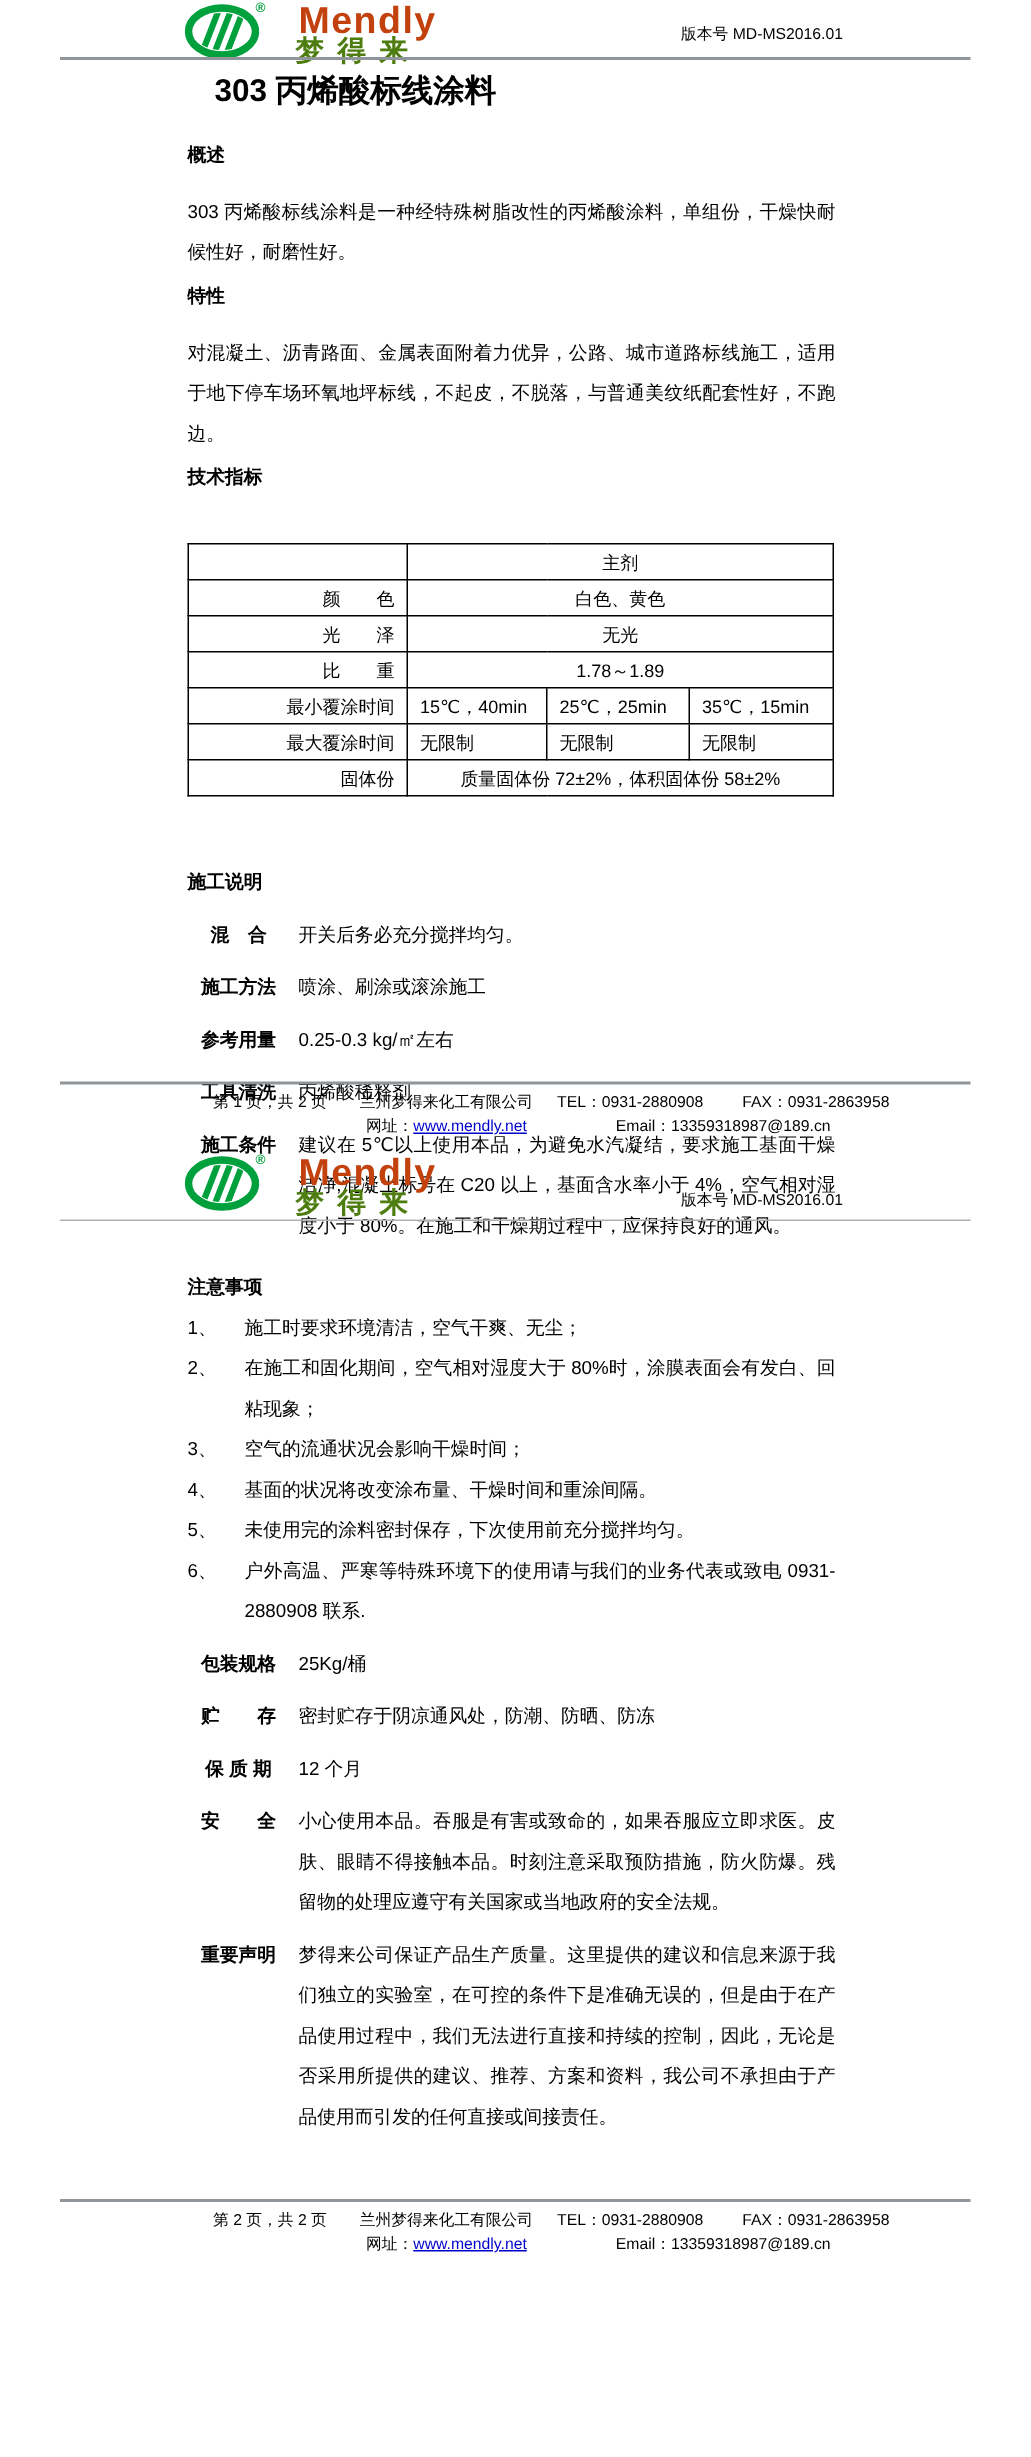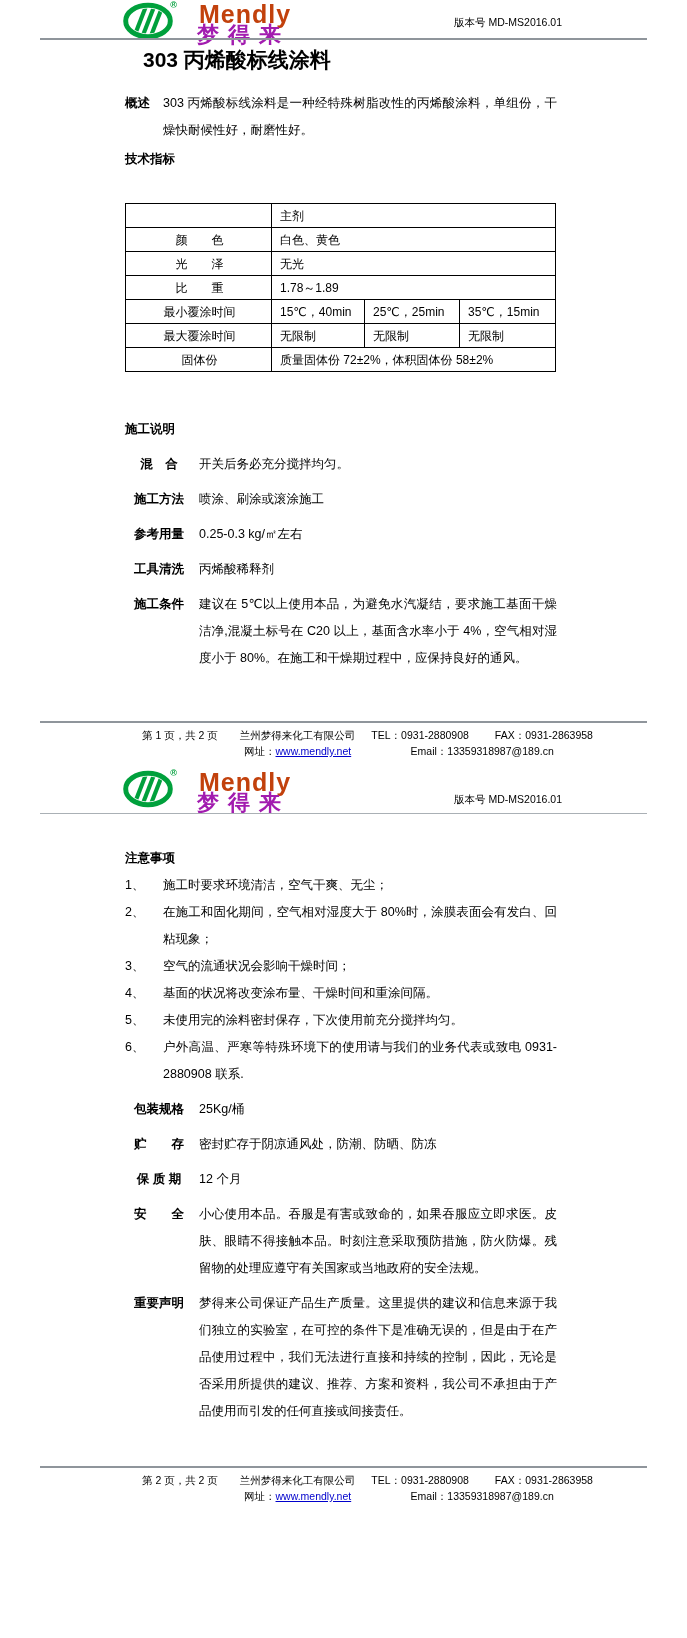--- a/index.html
+++ b/index.html
@@ -14,37 +14,37 @@
     color: #000;
     overflow: hidden;
   }
   
   .logo { position: absolute; left: 123px; display: flex; align-items: flex-start; }
   .emblem-wrap { position: relative; width: 52px; height: 40px; }
   .emblem-wrap svg { display: block; }
   .reg { position: absolute; top: -2px; right: -2px; font-size: 9px; color: #00A03C; font-weight: bold; }
   .logo-text { margin-left: 6px; }
   .logo-en { color: #c2410c; font-weight: 800; font-size: 25px; line-height: 24px; letter-spacing: 1px; margin-left: 18px; }
-  .logo-zh { color: #a21caf; font-weight: bold; font-size: 22px; line-height: 18px; letter-spacing: 9px; margin-left: 16px; }
+  .logo-zh { color: #4d7c0f; font-weight: bold; font-size: 19px; line-height: 18px; letter-spacing: 9px; margin-left: 16px; }
   .version { position: absolute; right: 125px; font-size: 10.5px; }
   
   .rule { position: absolute; left: 40px; right: 40px; border-top: 2px solid #8f959b; }
   .rule.thin { border-top: 1px solid #aab0b5; }
   
   .doc-title { position: absolute; left: 143px; top: 46px; font-size: 21px; font-weight: bold; }
   .body-block { position: absolute; left: 125px; width: 432px; font-size: 12.5px; line-height: 27px; }
-  .lead { display: flex; margin-bottom: 2px; }
+  .lead { display: flex; margin-bottom: 2px; flex-direction: column; }
   .lead-label { flex: 0 0 38px; font-weight: bold; }
   .lead-text { flex: 1; text-align: justify; }
   .sec-heading { font-weight: bold; margin-top: 0; }
   
   table.tech { border-collapse: collapse; width: 430px; margin-top: 30px; font-size: 12px; table-layout: fixed; }
   table.tech td { border: 1px solid #000; height: 24px; padding: 2px 8px; line-height: 16px; }
-  table.tech td.tlabel { text-align: center; padding-left: 10px; font-weight: normal; }
-  table.tech td.tcenter { }
+  table.tech td.tlabel { text-align: right; padding-left: 10px; font-weight: normal; }
+  table.tech td.tcenter { text-align: center; }
   table.tech td.tleft { text-align: left; }
   
   .def { display: flex; margin-top: 8px; }
   .def-label { flex: 0 0 68px; font-weight: bold; text-align: center; }
   .def-text { flex: 1; text-align: justify; padding-left: 6px; }
   
   .note { display: flex; }
   .note-num { flex: 0 0 38px; }
   .note-text { flex: 1; text-align: justify; }
   
@@ -90,20 +90,24 @@
 
   <div class="doc-title">303 丙烯酸标线涂料</div>
 
   <div class="body-block" style="top:90px;">
 
     <div class="lead">
       <span class="lead-label">概述</span>
       <span class="lead-text">303 丙烯酸标线涂料是一种经特殊树脂改性的丙烯酸涂料，单组份，干燥快耐候性好，耐磨性好。</span>
     </div>
 
+    <div class="lead">
+      <span class="lead-label">特性</span>
+      <span class="lead-text">对混凝土、沥青路面、金属表面附着力优异，公路、城市道路标线施工，适用于地下停车场环氧地坪标线，不起皮，不脱落，与普通美纹纸配套性好，不跑边。</span>
+    </div>
 
     <div class="sec-heading">技术指标</div>
 
     <table class="tech">
       <colgroup>
           <col style="width:146px">
           <col style="width:93px">
           <col style="width:95px">
           <col style="width:96px">
         </colgroup>

